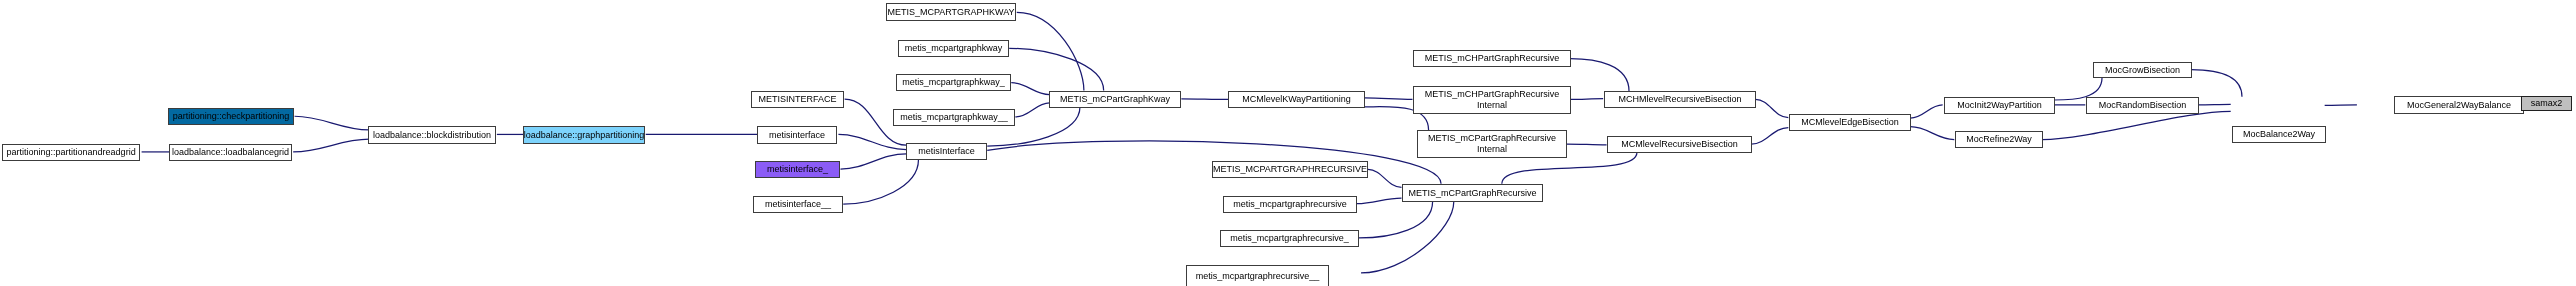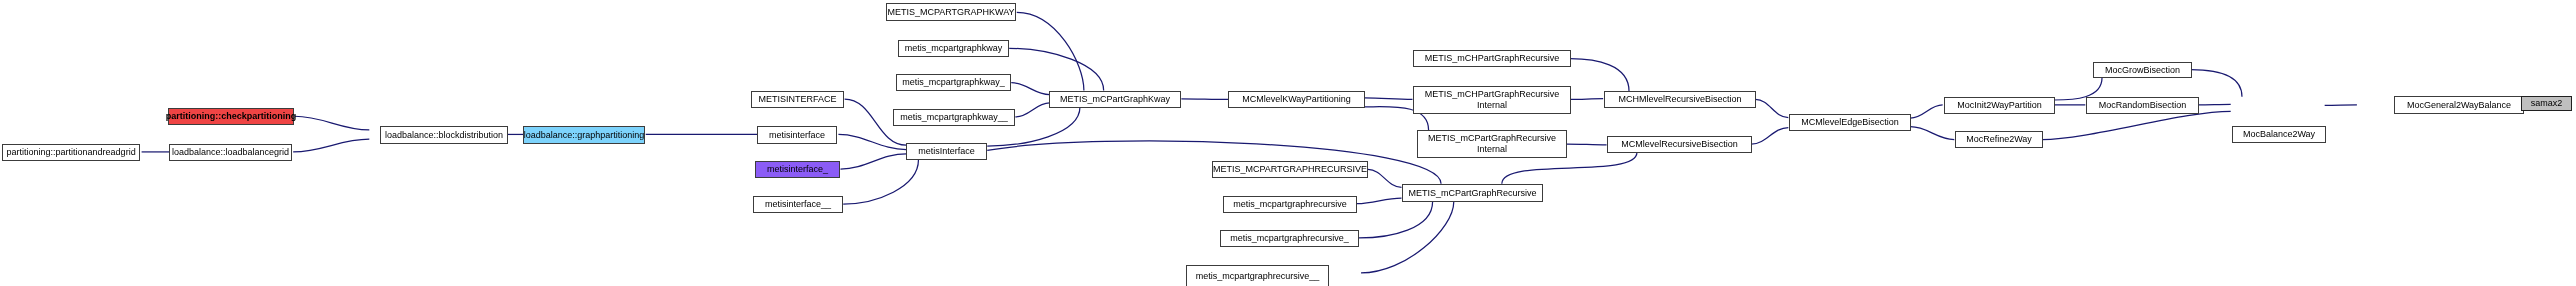--- a/index.html
+++ b/index.html
@@ -66,27 +66,27 @@
       <path d="M2992,153 C3010,153 3020,153 3038,153" stroke="#191970" marker-end="url(#arrow)"></path>
       <path d="M3192,101.5 C3224.0228946823986,101.5 3266.44,107.29168980800134 3266.44,141" stroke="#191970" marker-end="url(#arrow)"></path>
       <path d="M3202,153 C3220.242226426618,153 3231.757773573382,152.25 3250,152.25" stroke="#191970" marker-end="url(#arrow)"></path>
       <path d="M2975,203.5 C3045,203.5 3180,162.25 3250,162.25" stroke="#191970" marker-end="url(#arrow)"></path>
       <path d="M3387,153.5 C3405,153.5 3416,153 3434,153" stroke="#191970" marker-end="url(#arrow)"></path>
       <path d="M3623,153 C3641.2409895564906,153 3652.7590104435094,153.5 3671,153.5" stroke="#191970" marker-end="url(#arrow)"></path>
     </svg>
 <div class="node" style="left: 2.1px; top: 144px; width: 138px; height: 17px; background: rgb(255, 255, 255); border-color: rgb(60, 60, 60); color: rgb(0, 0, 0);">
       <span>partitioning::partitionandreadgrid</span>
     </div>
-    <div class="node" style="left: 168px; top: 108px; width: 126px; height: 17px; background: #ef4444; border-color: rgb(60, 60, 60); color: rgb(0, 0, 0); font-weight: bold;">
+    <div class="node" style="left: 168px; top: 108px; width: 126px; height: 17px; background: #0369a1; border-color: rgb(60, 60, 60); color: rgb(0, 0, 0);">
       <span>partitioning::checkpartitioning</span>
     </div>
     <div class="node" style="left: 169px; top: 144px; width: 123px; height: 17px; background: rgb(255, 255, 255); border-color: rgb(60, 60, 60); color: rgb(0, 0, 0);">
       <span>loadbalance::loadbalancegrid</span>
     </div>
-    <div class="node" style="left: 368px; top: 126px; width: 128px; height: 18px; background: rgb(255, 255, 255); border-color: rgb(60, 60, 60); color: rgb(0, 0, 0); margin-left: 12px;">
+    <div class="node" style="left: 368px; top: 126px; width: 128px; height: 18px; background: rgb(255, 255, 255); border-color: rgb(60, 60, 60); color: rgb(0, 0, 0);">
       <span>loadbalance::blockdistribution</span>
     </div>
     <div class="node" style="left: 523px; top: 126px; width: 122px; height: 18px; background: #7dd3fc; border-color: rgb(60, 60, 60); color: rgb(0, 0, 0);">
       <span>loadbalance::graphpartitioning</span>
     </div>
     <div class="node" style="left: 751px; top: 91px; width: 93px; height: 17px; background: rgb(255, 255, 255); border-color: rgb(60, 60, 60); color: rgb(0, 0, 0);">
       <span>METISINTERFACE</span>
     </div>
     <div class="node" style="left: 757px; top: 126px; width: 80px; height: 18px; background: rgb(255, 255, 255); border-color: rgb(60, 60, 60); color: rgb(0, 0, 0);">
       <span>metisinterface</span>

